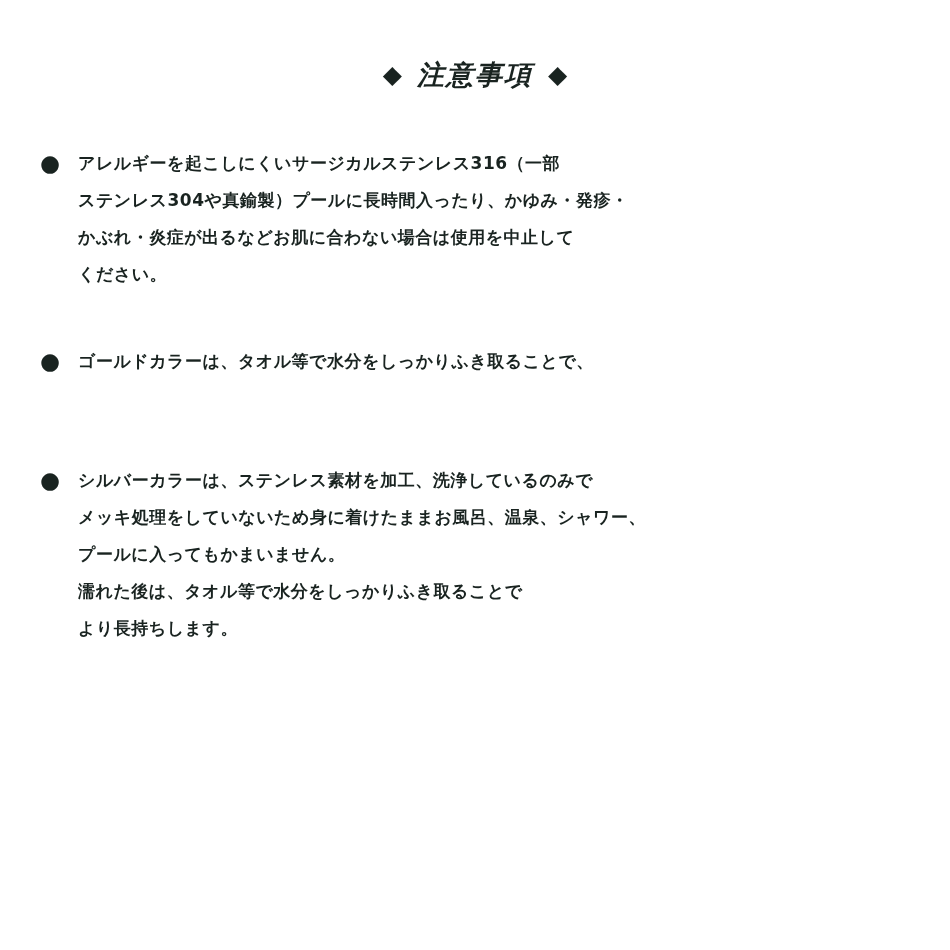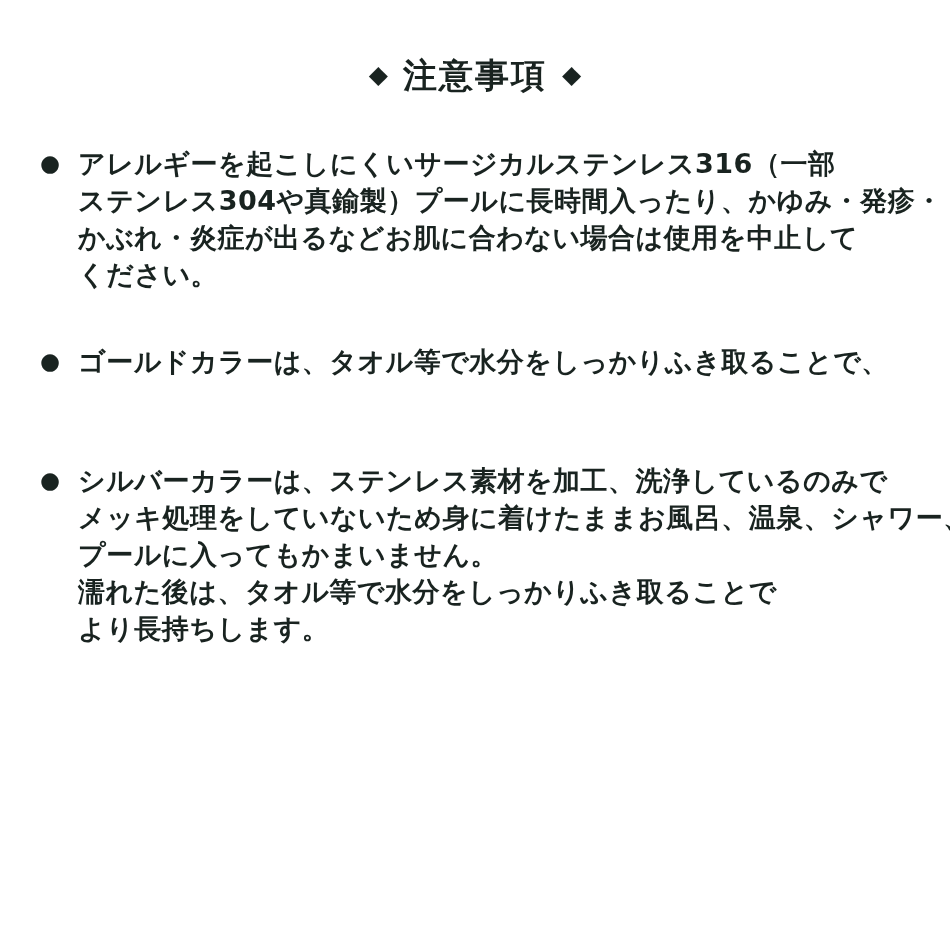--- a/index.html
+++ b/index.html
@@ -24,43 +24,44 @@
     align-items: center;
     line-height: 40px;
     margin-bottom: 50px;
     font-weight: bold;
   }
   .title-diamond {
     font-size: 25px;
     margin: 0 15px;
   }
   .title-text {
-    font-size: 34px;
+    font-size: 27px;
     letter-spacing: 2px;
+    font-style: italic;
   }
   .notes {
     padding-left: 40px;
     padding-right: 30px;
   }
   .note {
     display: flex;
     align-items: flex-start;
   }
   .note-1 { margin-bottom: 50px; }
   .note-2 { margin-bottom: 82px; }
   .note-3 { margin-bottom: 0; }
   .bullet {
     flex: 0 0 38px;
     width: 38px;
     font-size: 23px;
     line-height: 37px;
     font-weight: bold;
   }
   .note-lines {
-    font-size: 27px;
+    font-size: 17px;
     line-height: 37px;
     font-weight: bold;
     letter-spacing: 0.5px;
   }
   .note-line {
     white-space: nowrap;
   }
 </style>
 </head>
 <body>

